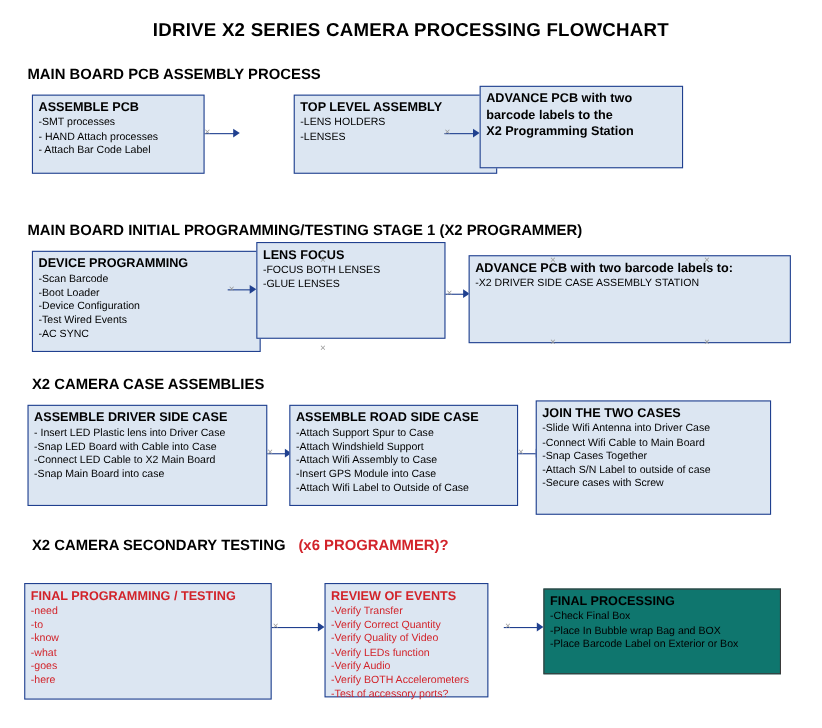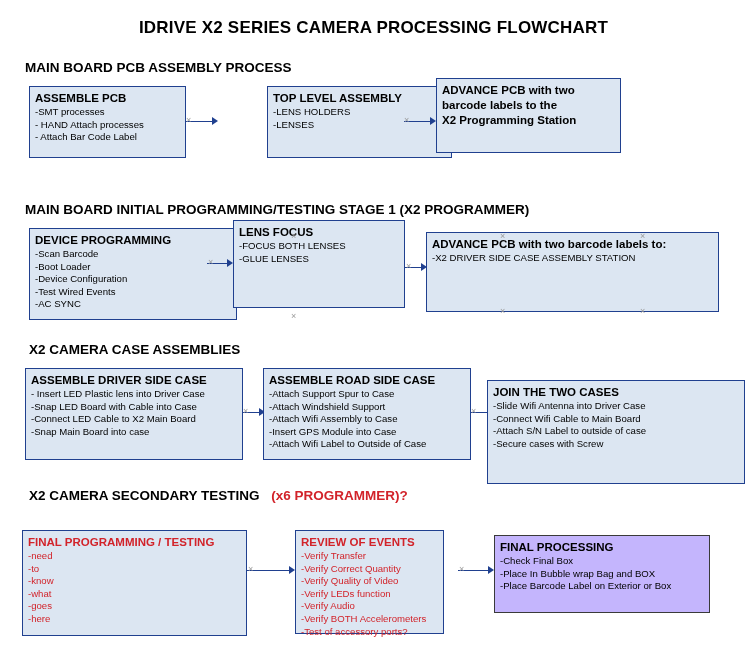--- a/index.html
+++ b/index.html
@@ -53,21 +53,21 @@
     white-space: nowrap;
     margin-bottom: 1px;
   }
   .box .bx-line {
     font-size: 9.6px;
     line-height: 12.6px;
     white-space: nowrap;
   }
   .box.plain {
     border: 1px solid #3a3a3a;
-    background: #c4b5fd;
+    background: #0f766e;
   }
   .box.red .bx-title,
   .box.red .bx-line {
     color: #d2232a;
   }
   .arrow {
     position: absolute;
     height: 9px;
   }
   .arrow .shaft {
@@ -187,24 +187,25 @@
     <div class="bx-line">-Attach Wifi Assembly to Case</div>
     <div class="bx-line">-Insert GPS Module into Case</div>
     <div class="bx-line">-Attach Wifi Label to Outside of Case</div>
   </div>
 
   <div class="arrow" style="left:471px; top:408px; width:22px;">
     <div class="shaft"></div>
       <div class="head"></div>
   </div>
 
-  <div class="box" style="left:487px; top:380px; width:258px; height:104px;">
+  <div class="box" style="left:487px; top:364px; width:214px; height:104px;">
     <div class="bx-title">JOIN THE TWO CASES</div>
     <div class="bx-line">-Slide Wifi Antenna into Driver Case</div>
     <div class="bx-line">-Connect Wifi Cable to Main Board</div>
+    <div class="bx-line">-Snap Cases Together</div>
     <div class="bx-line">-Attach S/N Label to outside of case</div>
     <div class="bx-line">-Secure cases with Screw</div>
   </div>
 
   <div class="section-head" style="left:29px; top:488px;">
     <span>X2 CAMERA SECONDARY TESTING</span>
     <span class="paren" style="margin-left:8px;">(x6 PROGRAMMER)?</span>
   </div>
 
   <div class="box red" style="left:22px; top:530px; width:225px; height:106px;">

